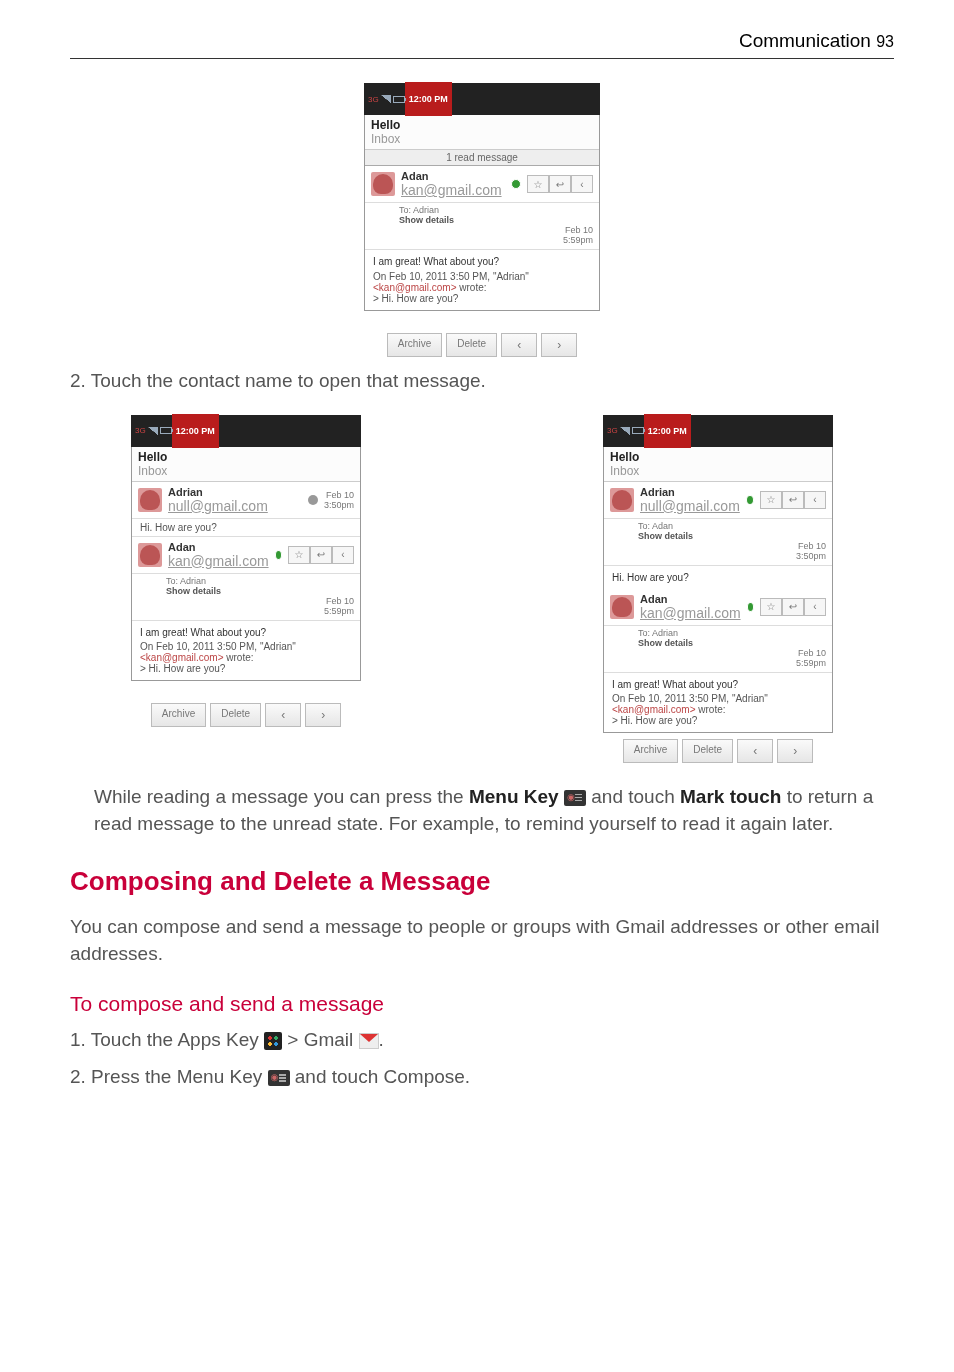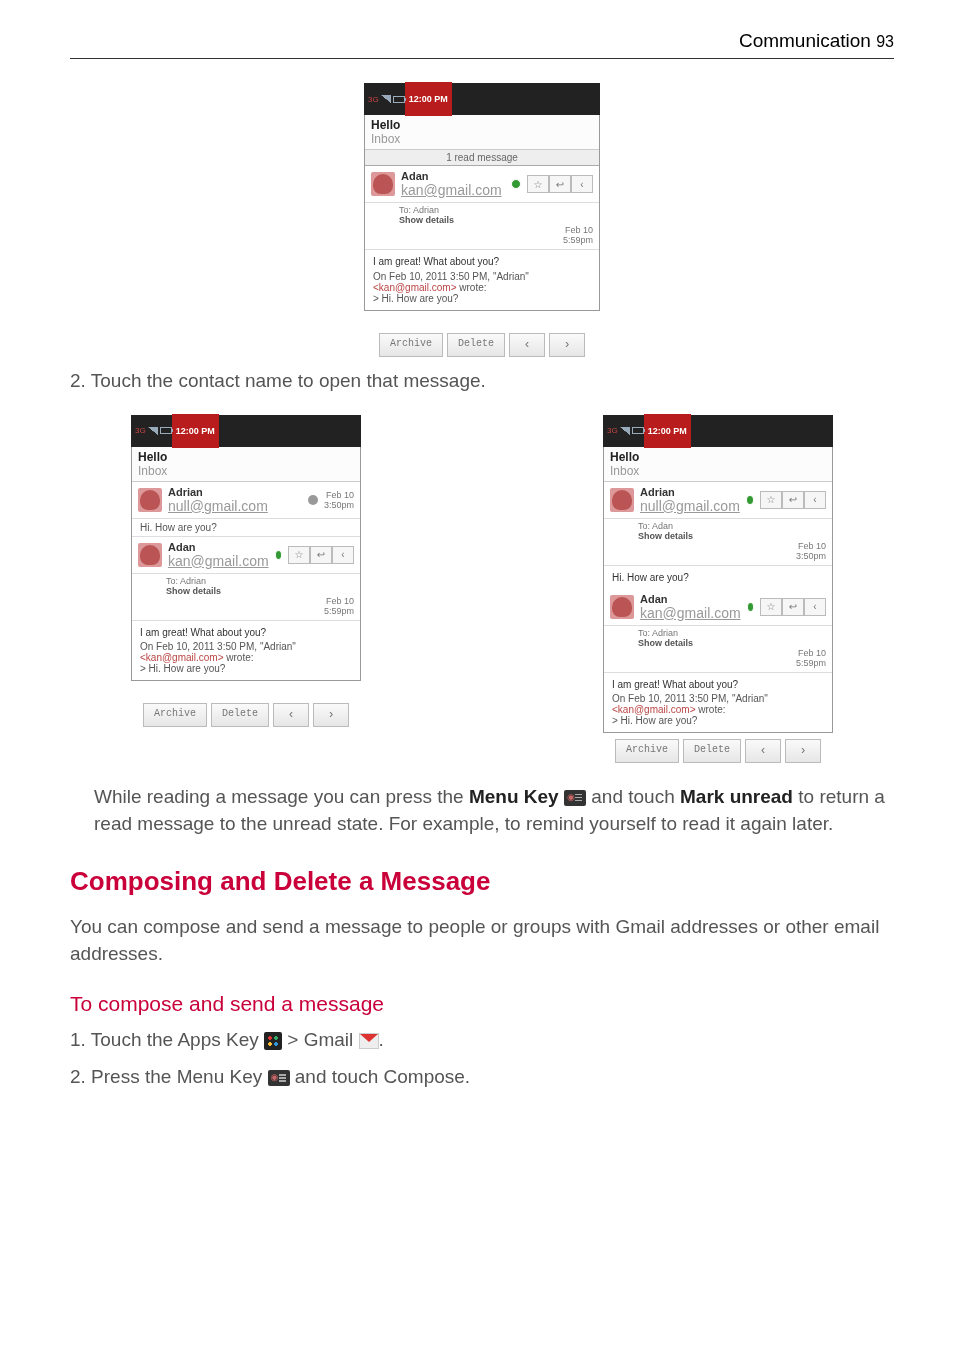--- a/index.html
+++ b/index.html
@@ -57,21 +57,21 @@
   .actions { display:flex; gap:0; }
   .action-btn { width:22px; height:18px; background:#f6f6f6; border:1px solid #bbb; display:flex; align-items:center; justify-content:center; font-size:10px; color:#777; }
   .to-row { display:flex; justify-content:space-between; padding:2px 6px 4px 34px; background:#fff; font-size:9px; color:#777; border-bottom:1px solid #ddd;flex-direction:column; }
   .show-details { font-weight:bold; color:#555; }
   .date-col { text-align:right; }
 
   .msg-body { padding:6px 8px; font-size:10px; color:#555; background:#fff; min-height:50px; }
   .msg-body .bold { color:#333; }
   .msg-link { color:#b44; }
 
-  .bottom-bar { display:flex; gap:4px; justify-content:center; margin-top:4px;font-family:Liberation Mono, monospace; }
+  .bottom-bar { display:flex; gap:4px; justify-content:center; margin-top:4px; }
   .bb-btn { border:1px solid #bbb; background:linear-gradient(#fafafa,#e6e6e6); font-size:10px; color:#777; padding:4px 10px; min-width:50px; text-align:center; }
   .bb-arrow { min-width:36px; font-size:12px; }
 
   .phone .thread-row { display:flex; align-items:center; padding:4px 6px; gap:6px; background:#fff; border-bottom:1px solid #ddd; }
   .thread-main { flex:1; font-size:10px; }
   .thread-name { font-weight:bold; font-size:11px; color:#333; }
   .unread-dot { width:10px; height:10px; background:#999; border-radius:50%; }
   .thread-date { font-size:9px; color:#777; text-align:right; }
 
   .two-col { display:flex; justify-content:center; gap:120px; margin-top:20px; margin-bottom:20px; }
@@ -272,21 +272,21 @@
     <div class="bottom-bar" style="margin-top:6px;">
       <div class="bb-btn">Archive</div>
       <div class="bb-btn">Delete</div>
       <div class="bb-btn bb-arrow">‹</div>
       <div class="bb-btn bb-arrow">›</div>
     </div>
   </div>
 </div>
 
 <div class="body-text step-indent">
-  <span>While reading a message you can press the </span><span class="bold">Menu Key</span> <span class="icon-menu"></span><span> and touch </span><span class="bold">Mark unread</span><span> to return a read message to the unread state. For example, to remind yourself to read it again later.</span>
+  <span>While reading a message you can press the </span><span class="bold">Menu Key</span> <span class="icon-menu"></span><span> and touch </span><span class="bold">Mark touch</span><span> to return a read message to the unread state. For example, to remind yourself to read it again later.</span>
 </div>
 
 <h2 class="section">Composing and Delete a Message</h2>
 
 <div class="body-text">You can compose and send a message to people or groups with Gmail addresses or other email addresses.</div>
 
 <h3 class="subsection">To compose and send a message</h3>
 
 <div class="step">
   <span>1.  Touch the </span><span class="bold">Apps Key</span> <span class="icon-apps"></span><span> &gt; </span><span class="bold">Gmail</span> <span class="icon-gmail"></span><span>.</span>

